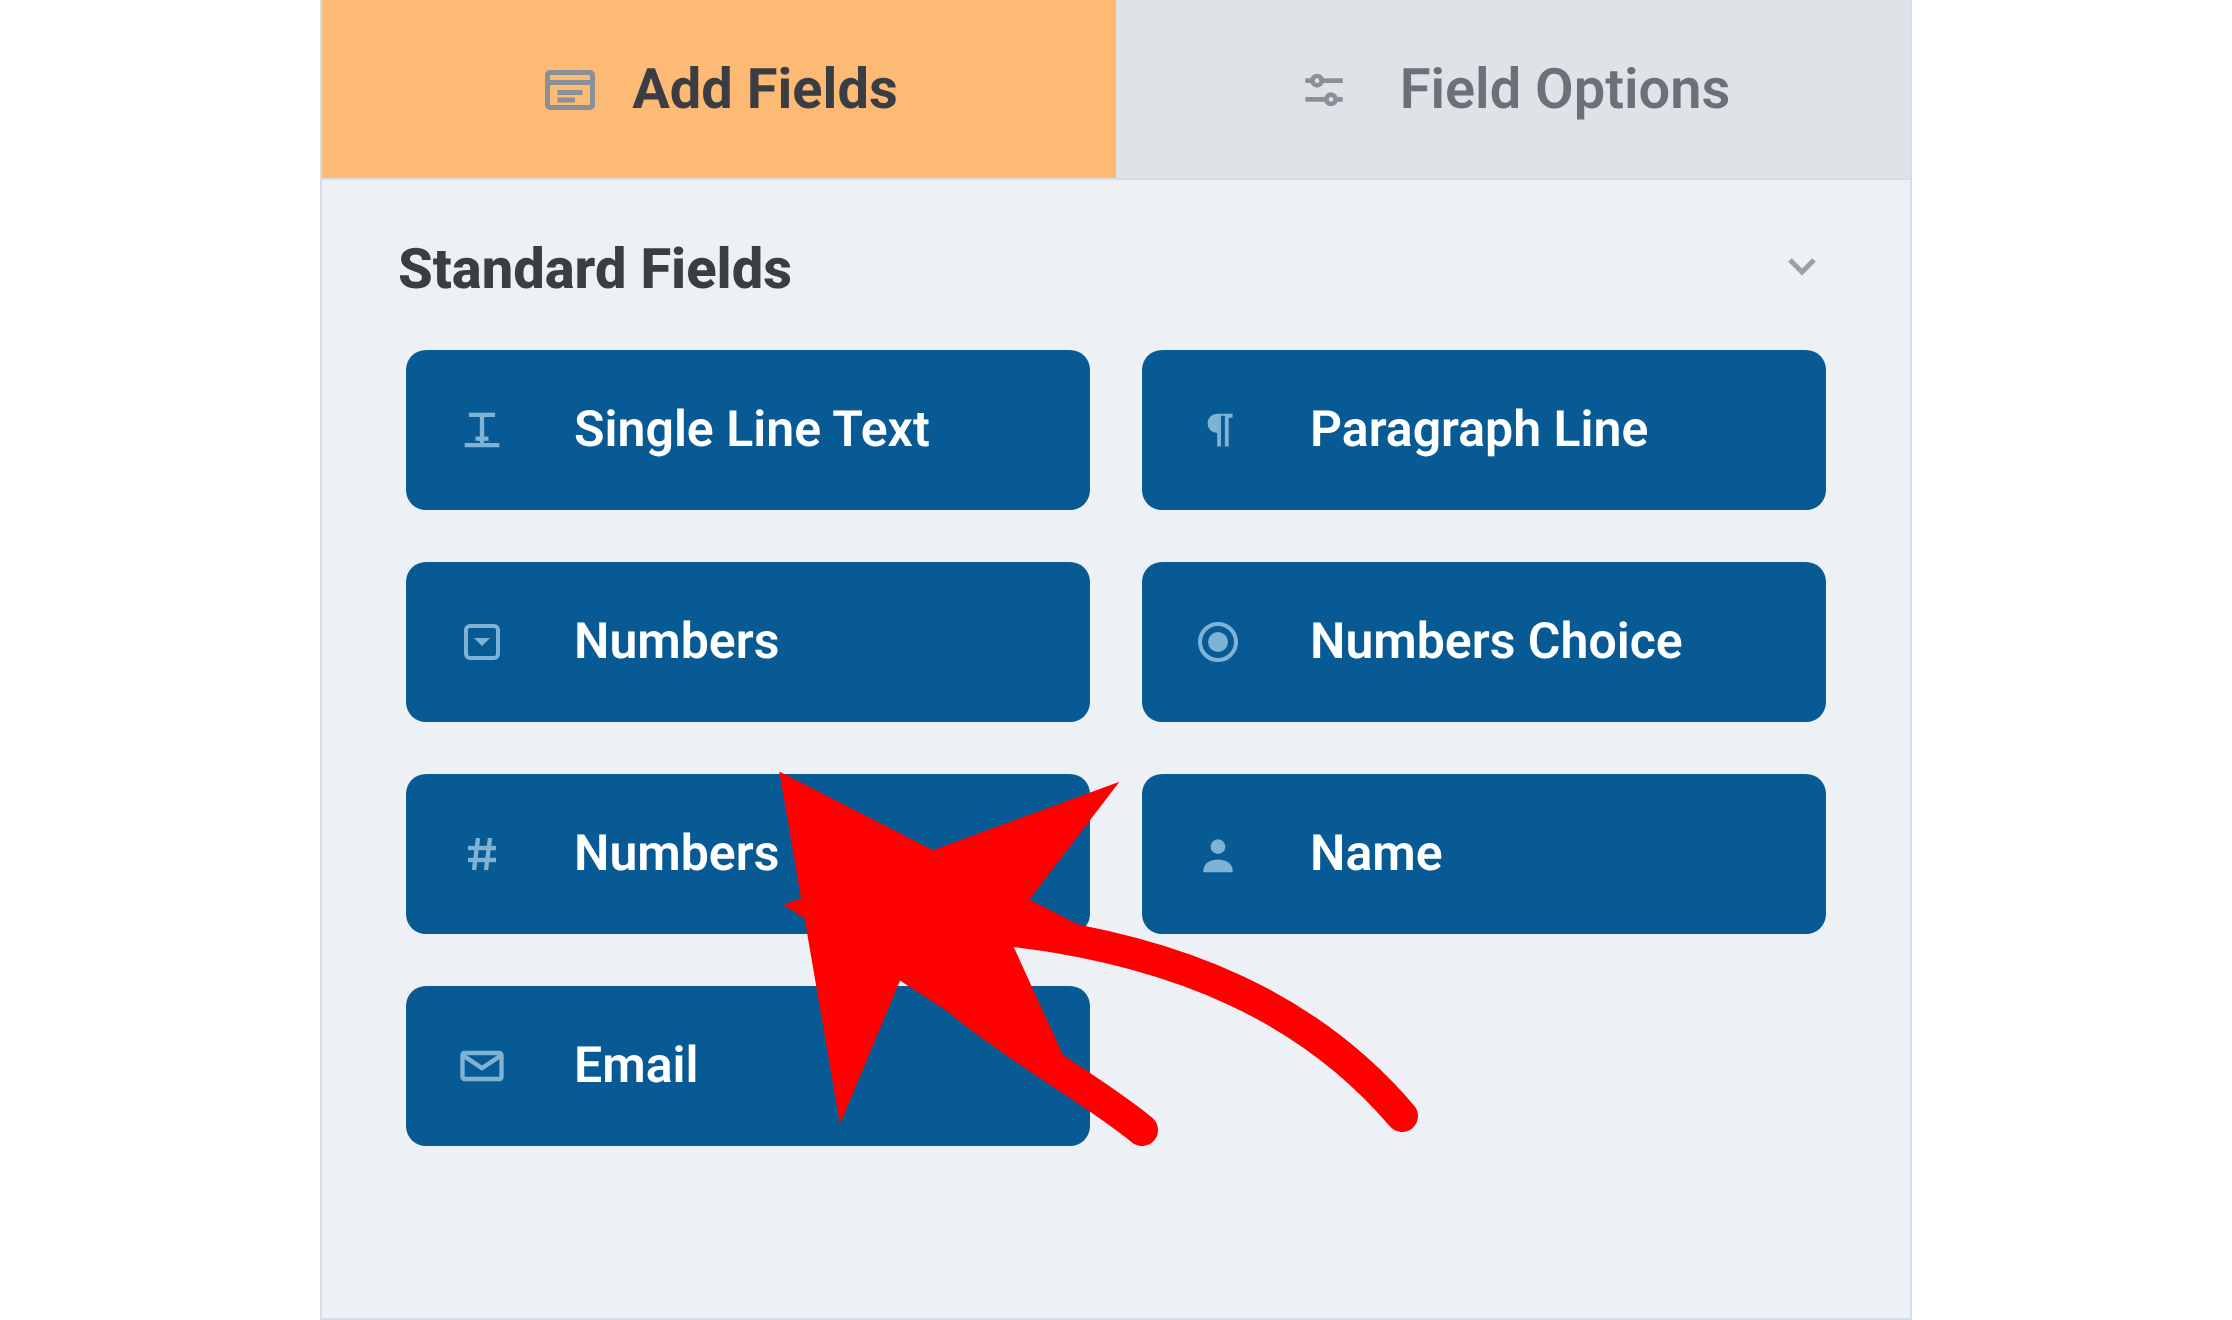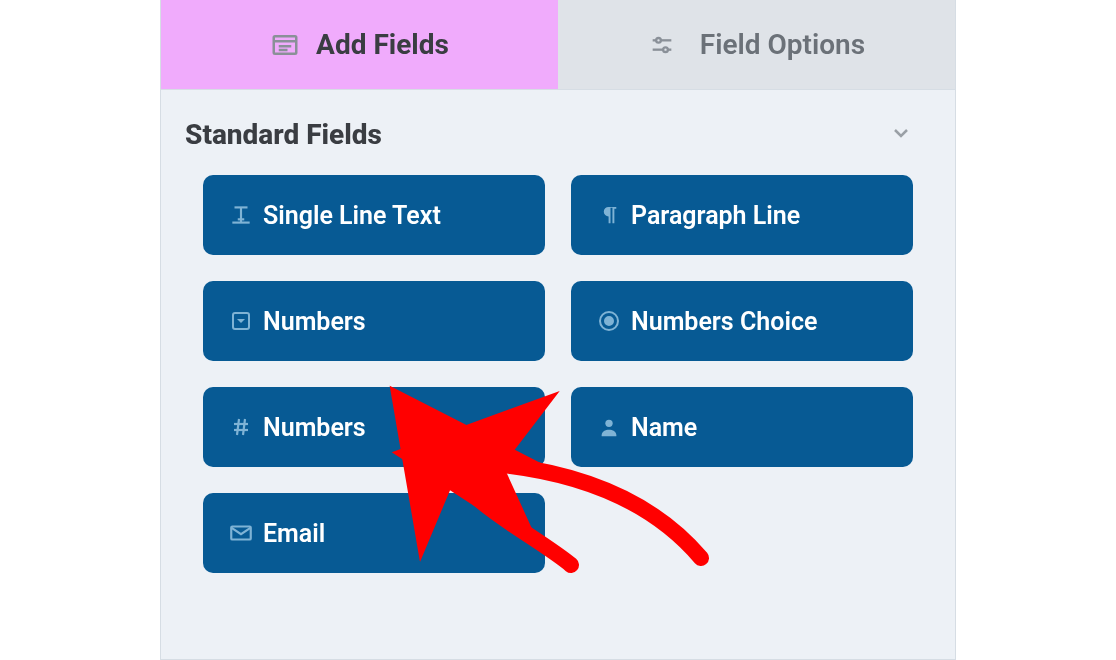--- a/index.html
+++ b/index.html
@@ -31,39 +31,39 @@
       display: flex;
       align-items: center;
       justify-content: center;
       gap: 16px;
       cursor: pointer;
       font-size: 28px;
       font-weight: 700;
       color: #3a3d42;
     }
     .tab.active {
-      background: #f0abfc;
+      background: #fdba74;
     }
     .tab.inactive {
       background: #dfe3e8;
       color: #6b7178;
       font-weight: 600;
       gap: 24px;
     }
     .tab-icon {
       display: inline-flex;
       align-items: center;
       justify-content: center;
       color: #8a9098;
     }
     .section-header {
       display: flex;
       align-items: center;
       justify-content: space-between;
-      padding: 28px 42px 24px 24px;
+      padding: 28px 42px 24px 38px;
     }
     .section-title {
       font-size: 28px;
       font-weight: 800;
       color: #3a3d42;
     }
     .chevron {
       color: #9aa0a6;
     }
     .fields-grid {
@@ -72,21 +72,21 @@
       gap: 26px 26px;
       padding: 0 42px;
     }
     .field-btn {
       background: #075a94;
       color: #ffffff;
       border-radius: 10px;
       height: 80px;
       display: flex;
       align-items: center;
-      gap: 8px;
+      gap: 32px;
       padding: 0 24px;
       font-size: 25px;
       font-weight: 600;
       cursor: pointer;
     }
     .field-btn .icon {
       width: 28px;
       height: 28px;
       display: inline-flex;
       align-items: center;

